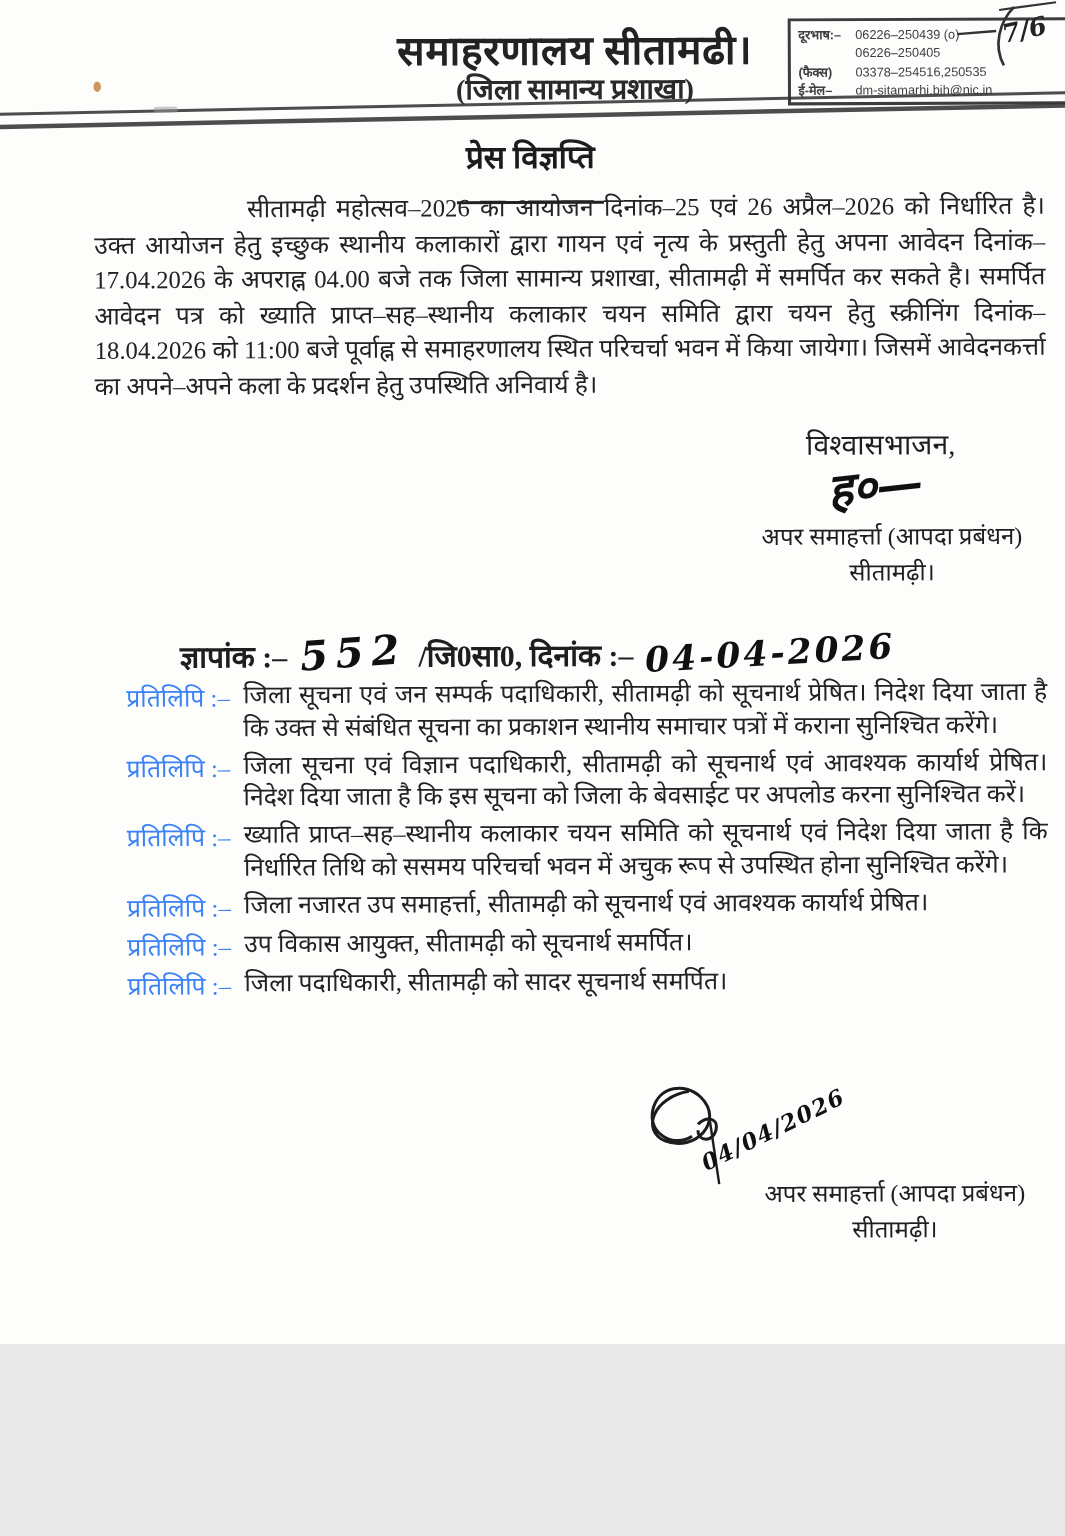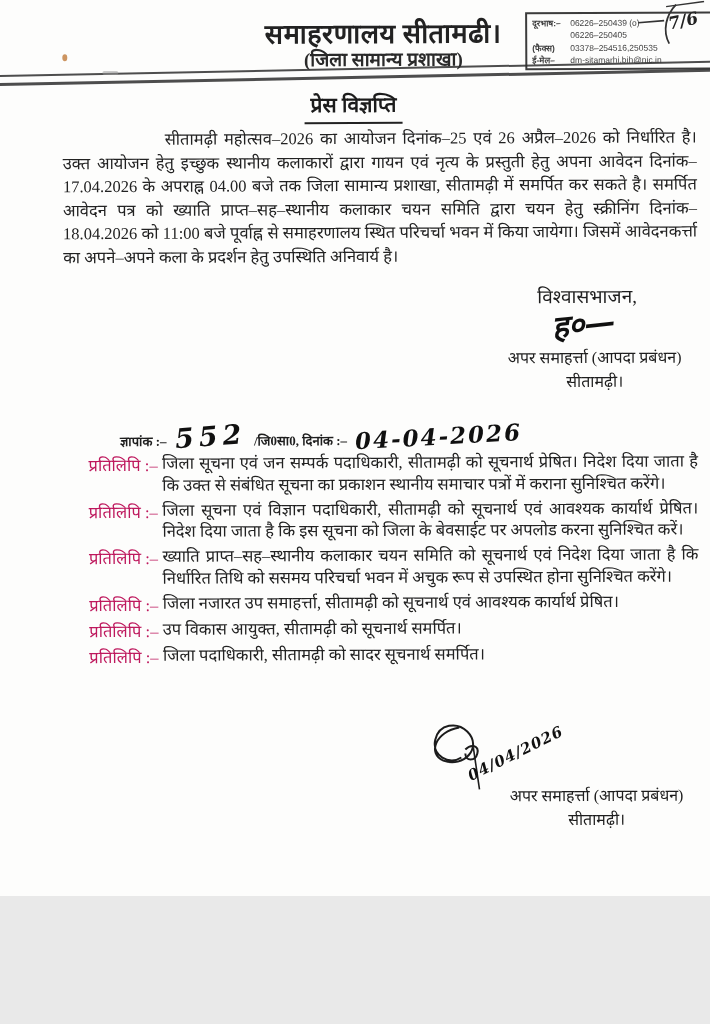--- a/index.html
+++ b/index.html
@@ -22,39 +22,39 @@
   .rule{position:absolute;left:-6px;width:722px;height:2px;background:#2e2e2e;
     transform:rotate(-0.9deg);opacity:.85;}
   .rule.r1{top:68px;}
   .rule.r2{top:76px;height:3px;}
   .corner{position:absolute;right:2px;top:2px;width:70px;height:44px;}
   .corner .num{position:absolute;right:8px;top:10px;font-size:17px;font-style:italic;
     font-weight:bold;transform:rotate(-12deg);color:#222;}
   
   .press{position:absolute;left:0;top:90px;width:710px;text-align:center;}
   .press span{display:inline-block;font-size:21px;font-weight:bold;
-    border-bottom:2px solid #222;padding:0 6px 4px;color:#1c1c1c;}
+    border-bottom:2px solid #222;padding:0 6px 16px;color:#1c1c1c;}
   
   .body-para{position:absolute;left:64px;top:127px;width:634px;font-size:16.5px;
     line-height:1.43;text-align:justify;text-indent:102px;color:#222;}
   
   .salutation{position:absolute;left:538px;top:284px;font-size:19px;}
   .hand{font-family:"DejaVu Serif",serif;font-style:italic;font-weight:bold;color:#101010;}
   .hand-initial{position:absolute;left:552px;top:303px;font-size:31px;transform:rotate(-6deg);}
   .desig1{position:absolute;left:490px;top:347px;width:210px;text-align:center;font-size:16px;}
   .place1{position:absolute;left:490px;top:371px;width:210px;text-align:center;font-size:16px;}
   
   .memo{position:absolute;left:120px;top:420px;display:flex;align-items:baseline;gap:8px;}
-  .memo .t{font-size:13px;font-weight:bold;}
+  .memo .t{font-size:20px;font-weight:bold;}
   .memo .num{font-size:27px;letter-spacing:5px;transform:rotate(-4deg);}
   .memo .date{font-size:23px;letter-spacing:2px;transform:rotate(-3deg);}
   
   .copies{position:absolute;left:84px;top:452px;width:614px;}
   .copy{display:flex;margin-bottom:3px;}
-  .copy .lbl{flex:none;width:78px;font-size:16.5px;color:#be185d;text-align:center;}
+  .copy .lbl{flex:none;width:78px;font-size:16.5px;color:#3b82f6;}
   .copy .txt{flex:1;font-size:16.5px;line-height:1.32;text-align:justify;color:#222;}
   
   .sig2-svg{position:absolute;left:420px;top:714px;}
   .sig2-date{position:absolute;left:462px;top:745px;font-size:15px;letter-spacing:1px;
     transform:rotate(-26deg);}
   .desig2{position:absolute;left:490px;top:785px;width:210px;text-align:center;font-size:16px;}
   .place2{position:absolute;left:490px;top:809px;width:210px;text-align:center;font-size:16px;}
   
   .oken{position:absolute;left:472px;top:964px;display:flex;align-items:center;gap:9px;}
   .oken .txt{font-family:"Liberation Sans","DejaVu Sans",sans-serif;font-size:15.5px;

